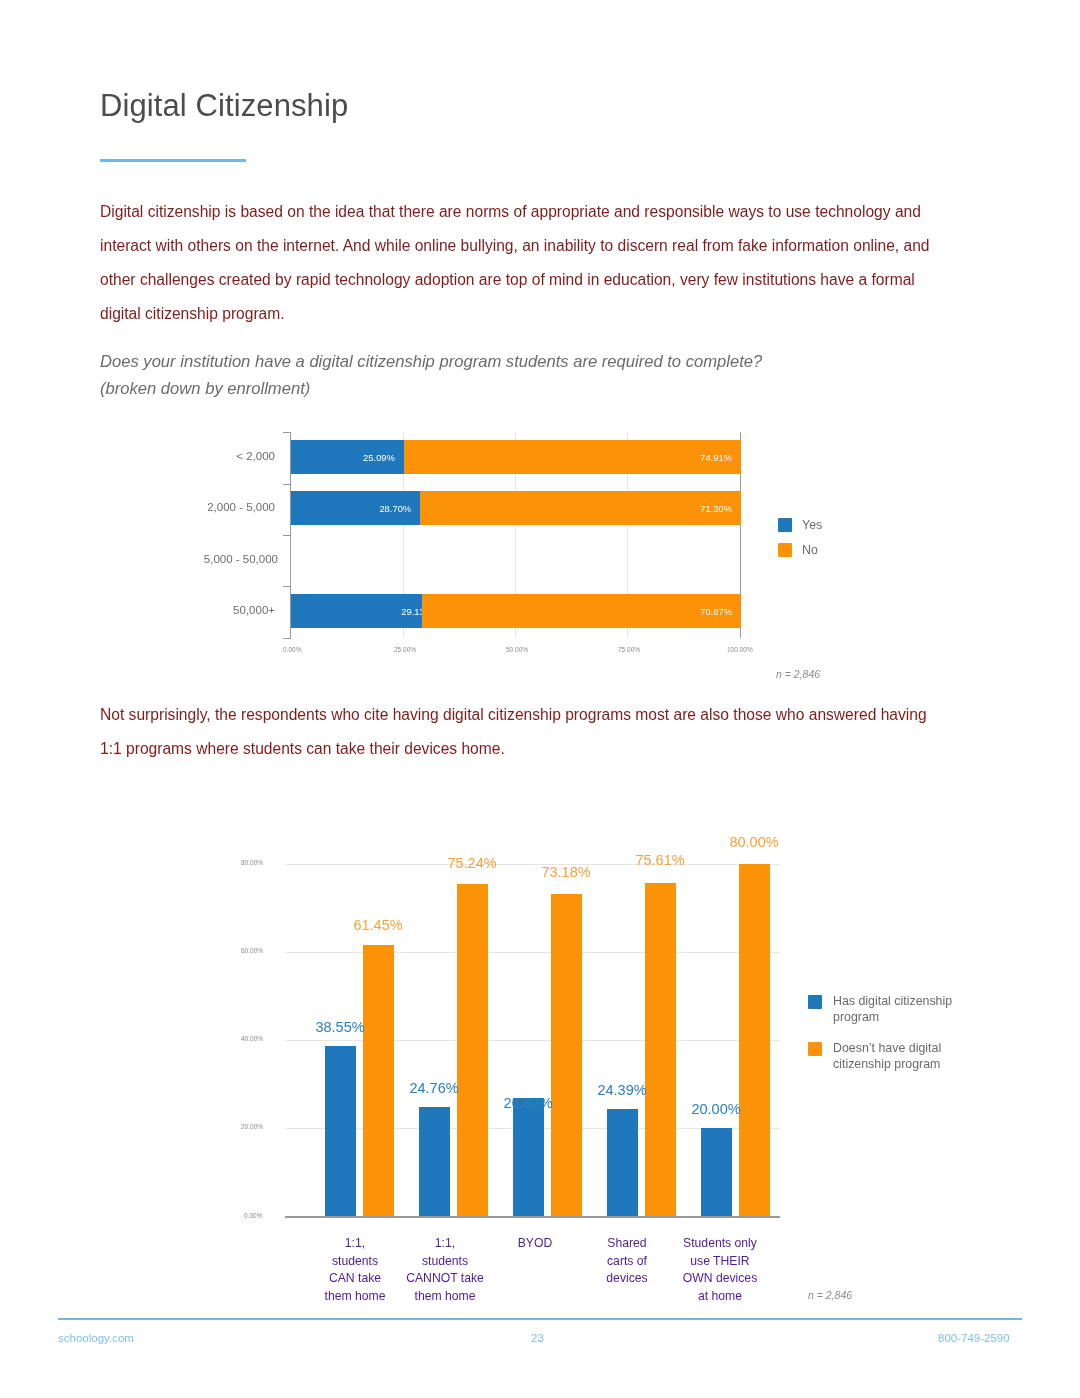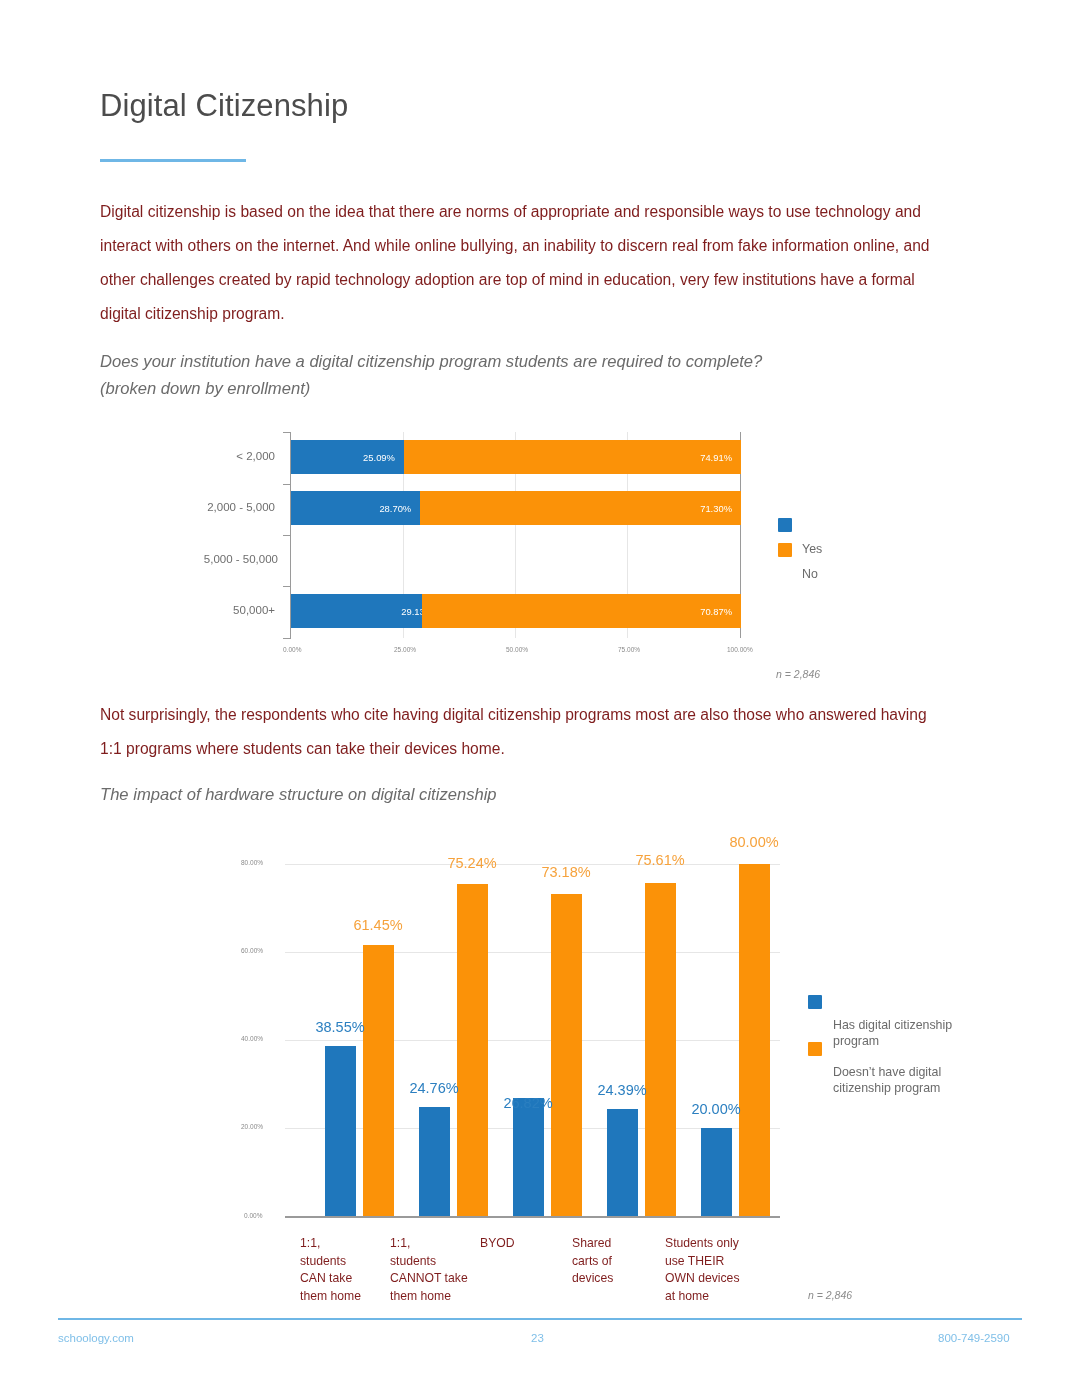--- a/index.html
+++ b/index.html
@@ -83,21 +83,20 @@
     position: absolute;
     width: 14px;
     height: 14px;
     border-radius: 1px;
   }
   .legend-txt {
     position: absolute;
     font-size: 12.4px;
     color: #6b6b6b;
     line-height: 16px;
-    margin-top: 24px;
   }
   .note-n {
     position: absolute;
     font-size: 10.5px;
     font-style: italic;
     color: #8b8b8b;
     white-space: nowrap;
   }
 
   
@@ -138,23 +137,23 @@
     font-size: 14.5px;
     white-space: nowrap;
     text-align: center;
     width: 80px;
   }
   .gb-val.blue   { color: #2b7fc0; }
   .gb-val.orange { color: #f6a23c; }
   .gb-cat {
     position: absolute;
     font-size: 12.2px;
-    color: #7f1d1d;
+    color: #4c1d95;
     line-height: 17.5px;
-    text-align: left;
+    text-align: center;
     width: 110px;
   }
 
   
   .footer-rule {
     position: absolute;
     left: 58px;
     top: 1318px;
     width: 964px;
     height: 2px;
@@ -231,21 +230,20 @@
     <div class="legend-sw" style="left:778px; top:518px; background:#1f77bc;"></div>
     <div class="legend-txt" style="left:802px; top:517px;">Yes</div>
     <div class="legend-sw" style="left:778px; top:543px; background:#fb9208;"></div>
     <div class="legend-txt" style="left:802px; top:542px;">No</div>
 
     <div class="note-n" style="left:776px; top:668px;">n = 2,846</div>
   </div>
 
   <div class="body-par" id="par2">Not surprisingly, the respondents who cite having digital citizenship programs most are also those who answered having 1:1 programs where students can take their devices home.</div>
 
-  <div class="q-head" id="q2">The impact of hardware structure on digital citizenship</div>
 
   <div class="chart" id="chart2">
 
     <div class="gridline" style="left:285px; top:864px; width:495px; height:1px;"></div>
     <div class="gridline" style="left:285px; top:952px; width:495px; height:1px;"></div>
     <div class="gridline" style="left:285px; top:1040px; width:495px; height:1px;"></div>
     <div class="gridline" style="left:285px; top:1128px; width:495px; height:1px;"></div>
     <div class="axisline" style="left:285px; top:1216px; width:495px; height:2px;"></div>
 
     <div class="tick-label" style="left:241px; top:859px;">80.00%</div>

